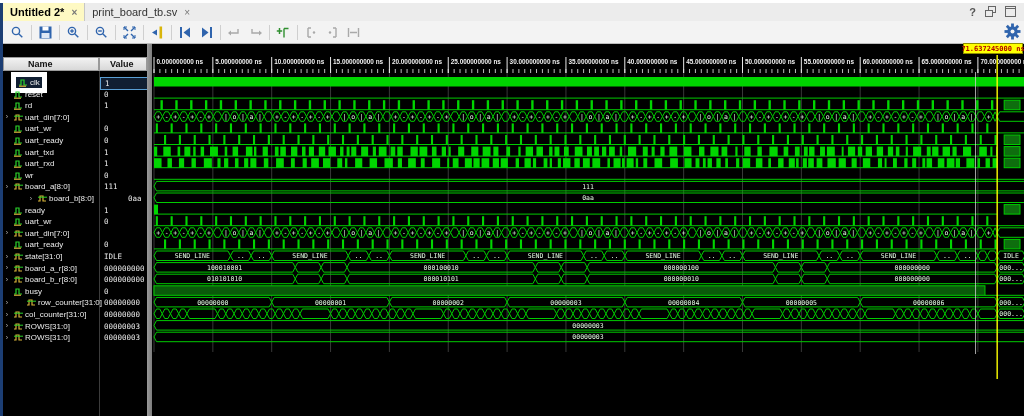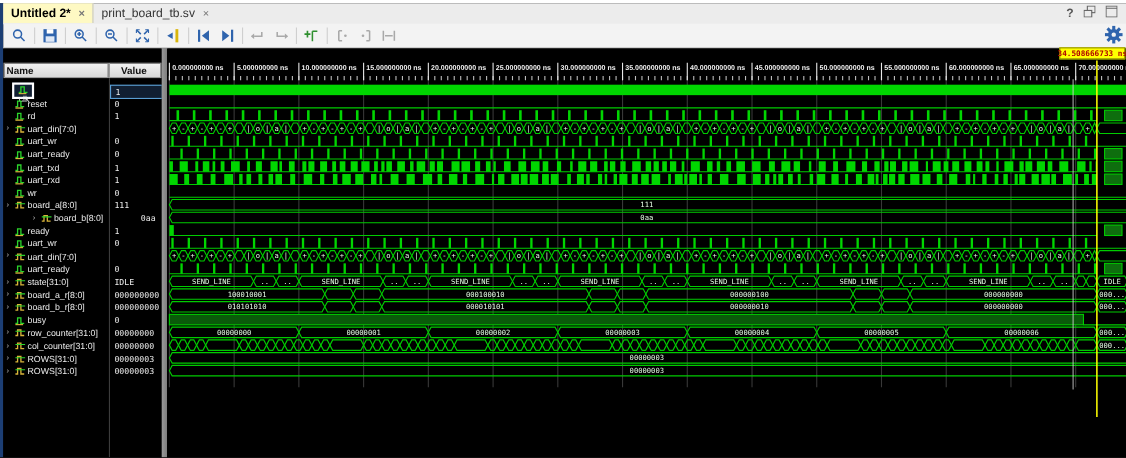--- a/index.html
+++ b/index.html
@@ -16,26 +16,26 @@
   #win-icons{margin-left:auto;display:flex;align-items:center;gap:9px;padding-right:8px;color:#555;}
   #win-icons .wi{font-size:11px;font-weight:bold;}
   #toolbar{left:3px;top:21px;width:1021px;height:23px;background:#f3f3f3;border-bottom:1px solid #bcbcbc;
            display:flex;align-items:center;padding-left:4px;box-sizing:border-box;}
   .tbtn{width:21px;height:19px;display:flex;align-items:center;justify-content:center;}
   .tsep{width:1px;height:15px;background:#cfcfcf;margin:0 3px;}
   #gear{position:absolute;left:1004px;top:23px;}
   #panel{left:3px;top:44px;width:144px;height:372px;background:#000;overflow:hidden;}
   .hdr{position:absolute;top:13px;height:14px;background:linear-gradient(#f2f2f2,#d8d8d8);
        border:1px solid #9a9a9a;box-sizing:border-box;font-size:9px;font-weight:bold;color:#111;
-       display:flex;align-items:center;padding-left:2px;}
+       display:flex;align-items:center;padding-left:24px;}
   #col-div{position:absolute;left:96px;top:27px;width:1px;height:345px;background:#3c3c3c;}
   .sigrow{position:absolute;left:0;width:144px;height:11px;display:flex;align-items:center;}
   .exp{width:8px;font-size:7px;color:#b8b8b8;text-align:center;flex:none;line-height:8px;}
   .namebox{display:flex;align-items:center;height:11px;padding:0 2px;}
-  .namebox.sel{border:2px solid #ffffff;background:rgba(60,110,180,0.28);flex-direction:column;}
+  .namebox.sel{border:5px solid #ffffff;background:rgba(60,110,180,0.28);}
   .signame{font-size:8px;color:#ececec;white-space:nowrap;margin-left:2px;}
   .sigval{position:absolute;left:97px;top:0;width:46px;height:11px;display:flex;align-items:center;}
   .sigval.sel{border:1px solid #5a9fd4;background:rgba(60,110,180,0.28);}
   .sigval span{font-size:7.5px;color:#ececec;font-family:"DejaVu Sans Mono",monospace;padding-left:4px;white-space:nowrap;}
   #splitter{left:147px;top:44px;width:5px;height:372px;background:linear-gradient(90deg,#9a9a9a,#7d7d7d);}
   #wavewrap{left:152px;top:44px;width:872px;height:372px;background:#000;overflow:hidden;}
   #cursor-label{position:absolute;left:963px;top:43px;width:60px;height:11px;background:#ffff00;
     border:1px solid #8f8f00;box-sizing:border-box;display:flex;align-items:center;justify-content:center;}
   #cursor-label span{font-size:7px;font-weight:bold;color:#b00000;font-family:"DejaVu Sans Mono",monospace;white-space:nowrap;}
 </style>
@@ -468,21 +468,21 @@
                 <path d="M1,7 h2 v-5 h3 v5 h3" stroke="#2bd42b" fill="none" stroke-width="1.2"></path>
                 <rect x="1" y="7.6" width="7" height="1.2" fill="#d9b53a"></rect>
               </svg>
             </span>
             <span class="signame">busy</span>
           </span>
           <div class="sigval">
             <span>0</span>
           </div>
         </div>
-        <div class="sigrow" style="top: 253.4px;">
+        <div class="sigrow" style="top: 253.4px; gap: 13px;">
           <span class="exp">›</span>
           <span class="namebox">
             <span style="display: inline-flex;">
               <svg width="10" height="9">
                 <path d="M1,7 h2 v-5 h3 v5 h3" stroke="#d9b53a" fill="none" stroke-width="1.2"></path>
                 <path d="M1,3.2 h9" stroke="#2bd42b" stroke-width="1"></path>
               </svg>
             </span>
             <span class="signame">row_counter[31:0]</span>
           </span>
@@ -1819,15 +1819,15 @@
         <g>
           <path d="M2,292.95 L4.5,288.2 L875.5,288.2 L878,292.95 L875.5,297.7 L4.5,297.7 Z" stroke="#00cc00" fill="none" stroke-width="1"></path>
           <text x="436" y="295.3" font-size="6.5" font-family="DejaVu Sans Mono, monospace" fill="#e6ffe6" text-anchor="middle">00000003</text>
         </g>
         <line x1="823.5459999999999" y1="28" x2="823.5459999999999" y2="310" stroke="#cfcfcf" stroke-width="1" opacity="0.8"></line>
         <line x1="845.1703736499999" y1="11" x2="845.1703736499999" y2="335" stroke="#ffff00" stroke-width="1.4"></line>
       </svg>
   </div>
 
   <div id="cursor-label">
-    <span>34.508666733 ns</span>
+    <span>71.637245000 ns</span>
   </div>
 </div>
 
 </body></html>

